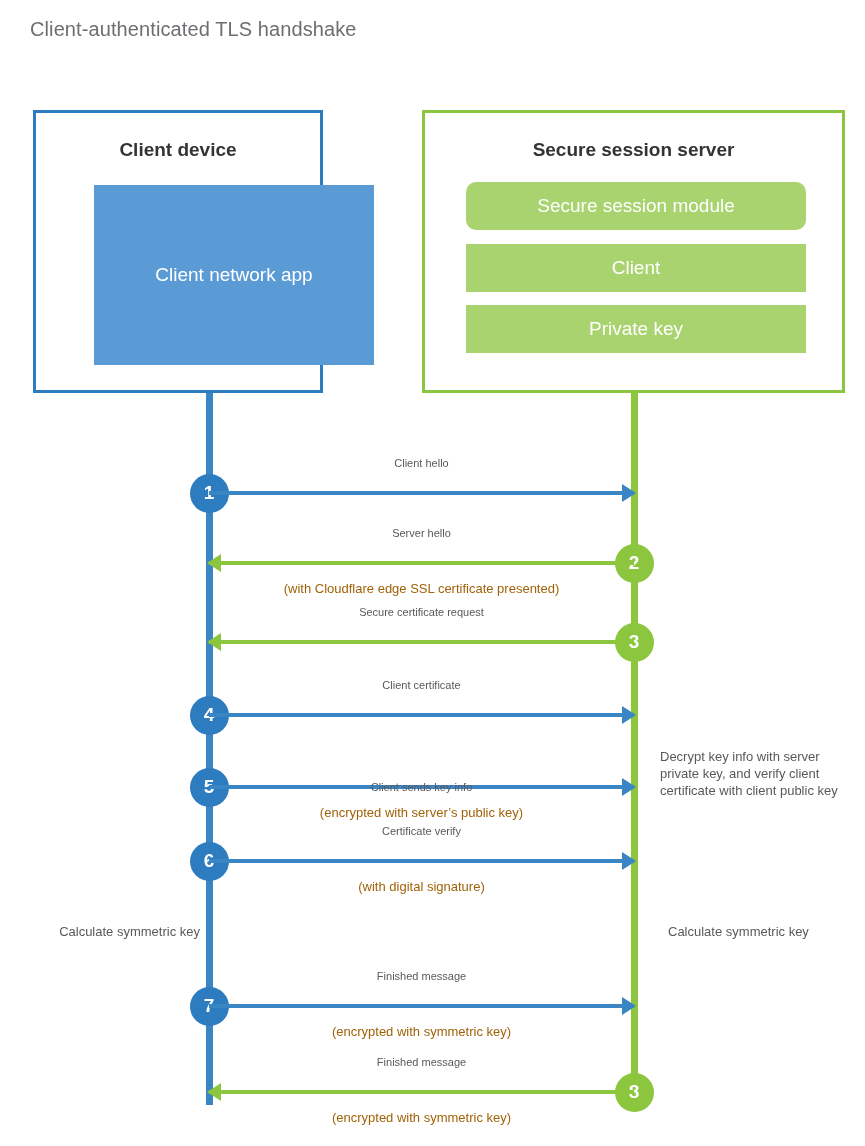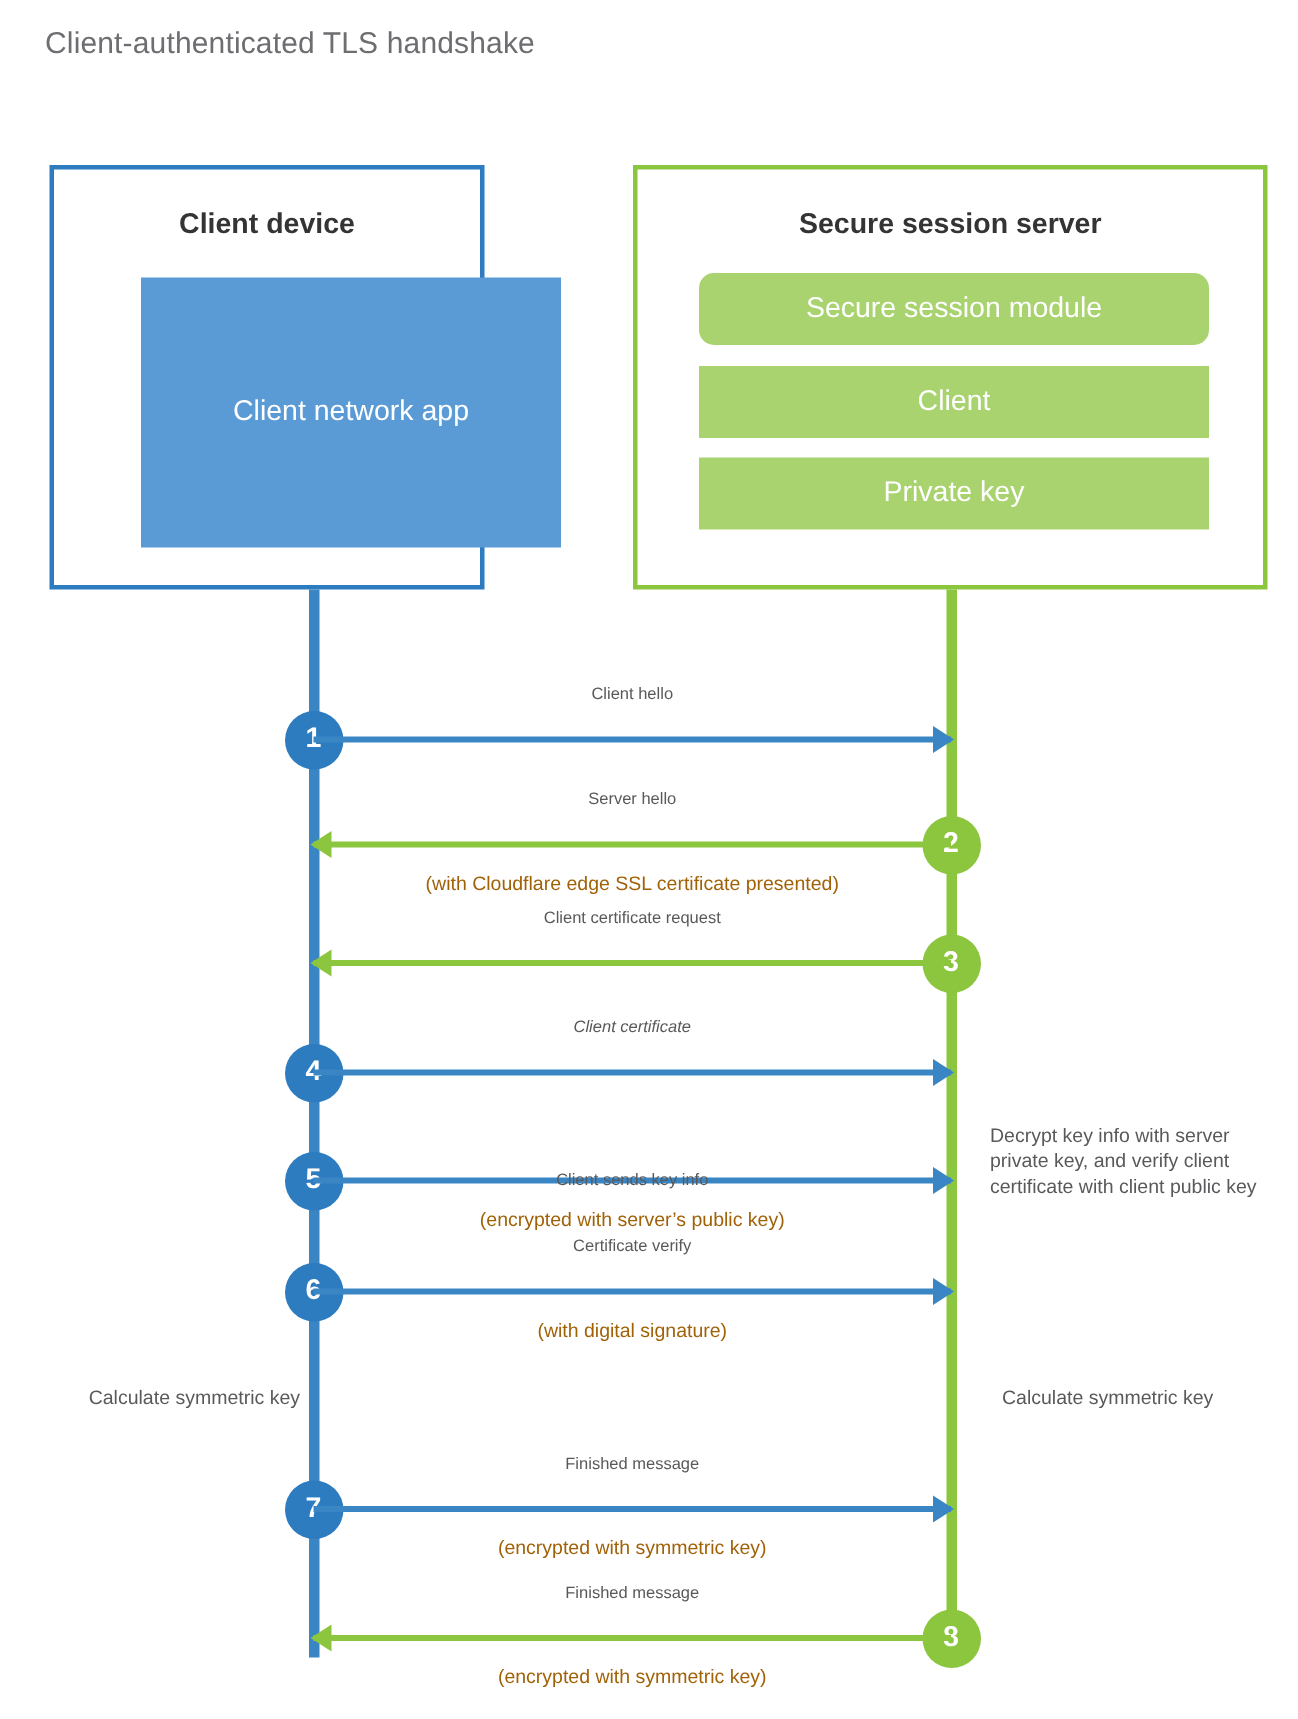--- a/index.html
+++ b/index.html
@@ -109,25 +109,25 @@
     <div class="abs arrow-head head-right-blue" style="top: 484px; left: 622px;"></div>
     <div class="abs msg-main" style="left: 189px; width: 465px; top: 457px;">Client hello</div>
     <div class="abs step-circle step-green" style="left: 614.5px; top: 543.5px;">2</div>
     <div class="abs arrow-line arrow-green" style="left: 209px; top: 561px; width: 425px;"></div>
     <div class="abs arrow-head head-left-green" style="top: 554px; left: 207px;"></div>
     <div class="abs msg-main" style="left: 189px; width: 465px; top: 527px;">Server hello</div>
     <div class="abs msg-sub" style="left: 169px; width: 505px; top: 581px;">(with Cloudflare edge SSL certificate presented)</div>
     <div class="abs step-circle step-green" style="left: 614.5px; top: 622.5px;">3</div>
     <div class="abs arrow-line arrow-green" style="left: 209px; top: 640px; width: 425px;"></div>
     <div class="abs arrow-head head-left-green" style="top: 633px; left: 207px;"></div>
-    <div class="abs msg-main" style="left: 189px; width: 465px; top: 606px;">Client certificate request</div>
+    <div class="abs msg-main" style="left: 189px; width: 465px; top: 606px;">Secure certificate request</div>
     <div class="abs step-circle step-blue" style="left: 189.5px; top: 695.5px;">4</div>
     <div class="abs arrow-line arrow-blue" style="left: 209px; top: 713px; width: 425px;"></div>
     <div class="abs arrow-head head-right-blue" style="top: 706px; left: 622px;"></div>
-    <div class="abs msg-main" style="left: 189px; width: 465px; top: 679px; font-style: italic;">Client certificate</div>
+    <div class="abs msg-main" style="left: 189px; width: 465px; top: 679px;">Client certificate</div>
     <div class="abs step-circle step-blue" style="left: 189.5px; top: 767.5px;">5</div>
     <div class="abs arrow-line arrow-blue" style="left: 209px; top: 785px; width: 425px;"></div>
     <div class="abs arrow-head head-right-blue" style="top: 778px; left: 622px;"></div>
     <div class="abs msg-main" style="left: 189px; width: 465px; top: 751px; margin-top: 30px;">Client sends key info</div>
     <div class="abs msg-sub" style="left: 169px; width: 505px; top: 805px;">(encrypted with server’s public key)</div>
     <div class="abs step-circle step-blue" style="left: 189.5px; top: 841.5px;">6</div>
     <div class="abs arrow-line arrow-blue" style="left: 209px; top: 859px; width: 425px;"></div>
     <div class="abs arrow-head head-right-blue" style="top: 852px; left: 622px;"></div>
     <div class="abs msg-main" style="left: 189px; width: 465px; top: 825px;">Certificate verify</div>
     <div class="abs msg-sub" style="left: 169px; width: 505px; top: 879px;">(with digital signature)</div>

